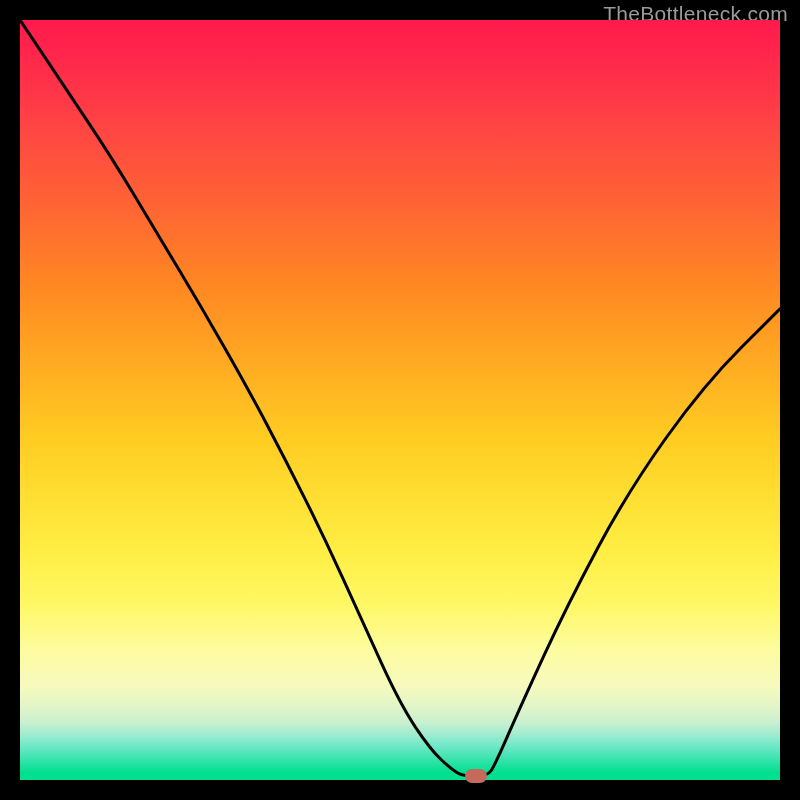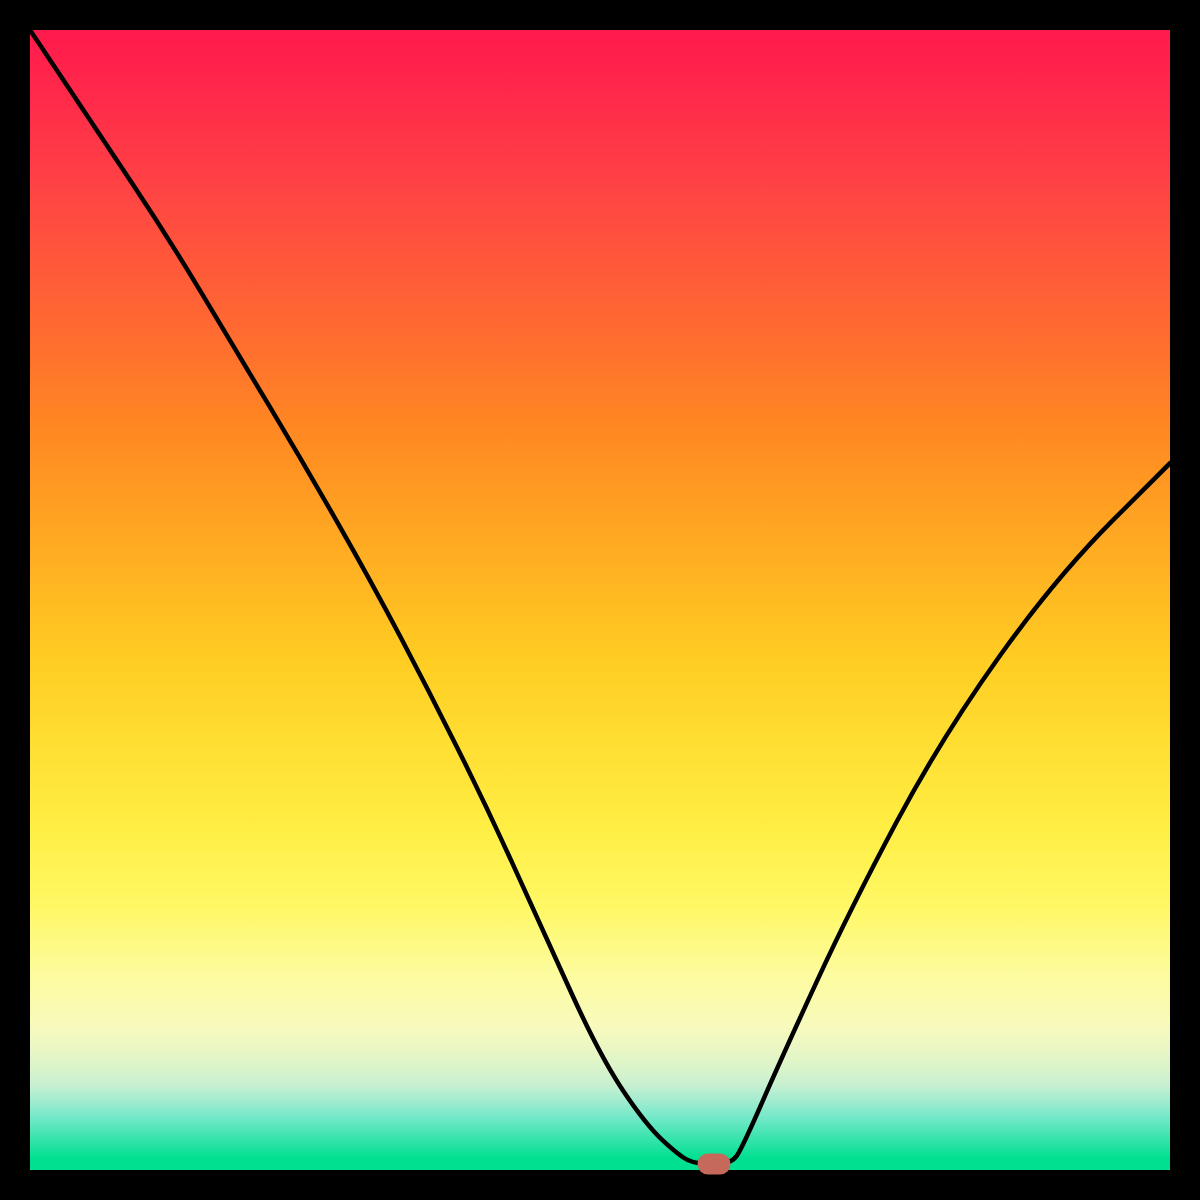--- a/index.html
+++ b/index.html
@@ -65,19 +65,20 @@
     color: #9a9a9a;
     font-family: Arial, Helvetica, sans-serif;
     font-size: 21px;
     letter-spacing: 0.3px;
   }
 </style>
 </head>
 <body>
 
 <div class="container">
+  <div class="watermark">TheBottleneck.com</div>
   <div class="chart-area">
     <svg class="curve-svg" viewBox="0 0 760 760" preserveAspectRatio="none">
       <path id="curve-path" d="M 0.00 0.00 Q 0.00 0.00 22.80 34.20 Q 45.60 68.40 68.40 102.60 Q 91.20 136.80 114.00 174.80 Q 136.80 212.80 159.60 250.80 Q 182.40 288.80 205.20 328.70 Q 228.00 368.60 247.00 404.70 Q 266.00 440.80 285.00 478.80 Q 304.00 516.80 323.00 558.60 Q 342.00 600.40 361.00 642.20 Q 380.00 684.00 395.20 706.80 Q 410.40 729.60 421.80 740.24 Q 433.20 750.88 438.90 753.54 Q 444.60 756.20 456.00 756.20 Q 467.40 756.20 471.20 750.50 Q 475.00 744.80 488.30 714.40 Q 501.60 684.00 524.40 634.60 Q 547.20 585.20 577.60 528.20 Q 608.00 471.20 646.00 418.00 Q 684.00 364.80 722.00 326.80 T 760.00 288.80 " fill="none" stroke="#000" stroke-width="3" stroke-linecap="round" stroke-linejoin="round"></path>
     </svg>
     <div class="marker" id="marker" style="left: 456px; top: 756.2px;"></div>
   </div>
 </div>
 
 </body></html>

